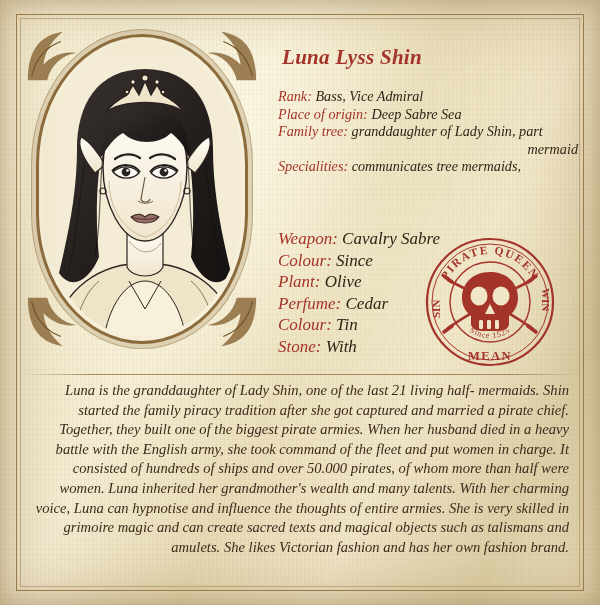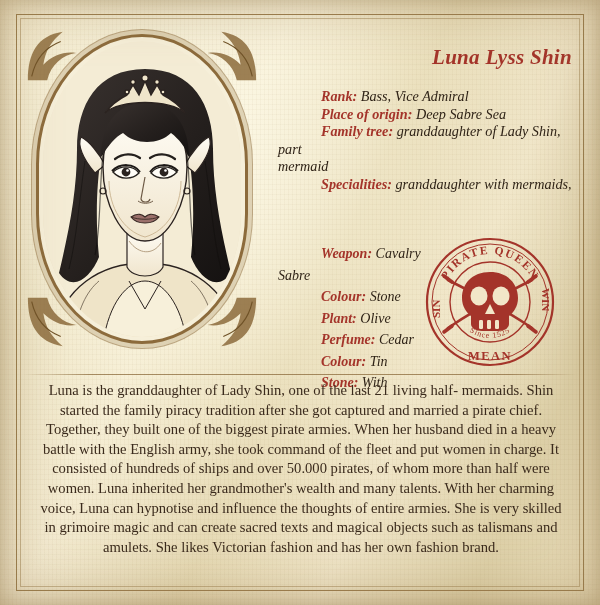--- a/index.html
+++ b/index.html
@@ -90,83 +90,83 @@
   .fl-tr { right: -12px; top: -8px; transform: scaleX(-1); }
   .fl-bl { left: -12px; bottom: -8px; transform: scaleY(-1); }
   .fl-br { right: -12px; bottom: -8px; transform: scale(-1,-1); }
 
   
   .title {
     position: absolute;
     left: 282px;
     top: 45px;
     width: 290px;
-    text-align: right;
+    text-align: left;
     font-size: 21px;
     font-style: italic;
     font-weight: bold;
     color: #a4342a;
     letter-spacing: 0.3px;
   }
   .attrs-top {
     position: absolute;
     left: 278px;
     top: 88px;
     width: 300px;
     font-size: 14.2px;
     line-height: 17.5px;
     color: #3a2a1c;
   }
   .attrs-bottom {
     position: absolute;
     left: 278px;
-    top: 243px;
+    top: 228px;
     width: 170px;
-    font-size: 14px;
+    font-size: 17px;
     line-height: 21.5px;
     color: #3a2a1c;
   }
   .attr-row {
     font-style: italic;
   }
   .attr-key {
     color: #a4342a;
     font-style: italic;
-    font-weight: bold;
-    margin-left: 43px;
+    font-weight: normal;
   }
   .attr-val {
     color: #2f2317;
     font-style: italic;
   }
   .attr-cont {
     display: block;
-    text-align: left;
+    text-align: right;
     color: #2f2317;
   }
 
   
   .seal {
     position: absolute;
     left: 424px;
     top: 236px;
     width: 132px;
     height: 132px;
   }
 
   
   .bio {
     position: absolute;
     left: 33px;
     top: 381px;
     width: 536px;
     font-size: 14.6px;
     line-height: 19.6px;
+    font-style: italic;
     color: #3a2a1c;
-    text-align: center;
+    text-align: right;
   }
   .divider {
     position: absolute;
     left: 24px;
     right: 24px;
     top: 374px;
     height: 1px;
     background: linear-gradient(90deg, rgba(140,107,60,0) 0%, rgba(140,107,60,0.75) 12%, rgba(140,107,60,0.75) 88%, rgba(140,107,60,0) 100%);
   }
 </style>
@@ -284,32 +284,32 @@
       <span class="attr-key">Place of origin:</span>
       <span class="attr-val">Deep Sabre Sea</span>
     </div>
     <div class="attr-row">
       <span class="attr-key">Family tree:</span>
       <span class="attr-val">granddaughter of Lady Shin, part</span>
       <span class="attr-cont">mermaid</span>
     </div>
     <div class="attr-row">
       <span class="attr-key">Specialities:</span>
-      <span class="attr-val">granddaughter with mermaids,</span>
+      <span class="attr-val">communicates tree mermaids,</span>
     </div>
   </div>
 
   <div class="attrs-bottom">
     <div class="attr-row">
       <span class="attr-key">Weapon:</span>
       <span class="attr-val">Cavalry Sabre</span>
     </div>
     <div class="attr-row">
       <span class="attr-key">Colour:</span>
-      <span class="attr-val">Stone</span>
+      <span class="attr-val">Since</span>
     </div>
     <div class="attr-row">
       <span class="attr-key">Plant:</span>
       <span class="attr-val">Olive</span>
     </div>
     <div class="attr-row">
       <span class="attr-key">Perfume:</span>
       <span class="attr-val">Cedar</span>
     </div>
     <div class="attr-row">

